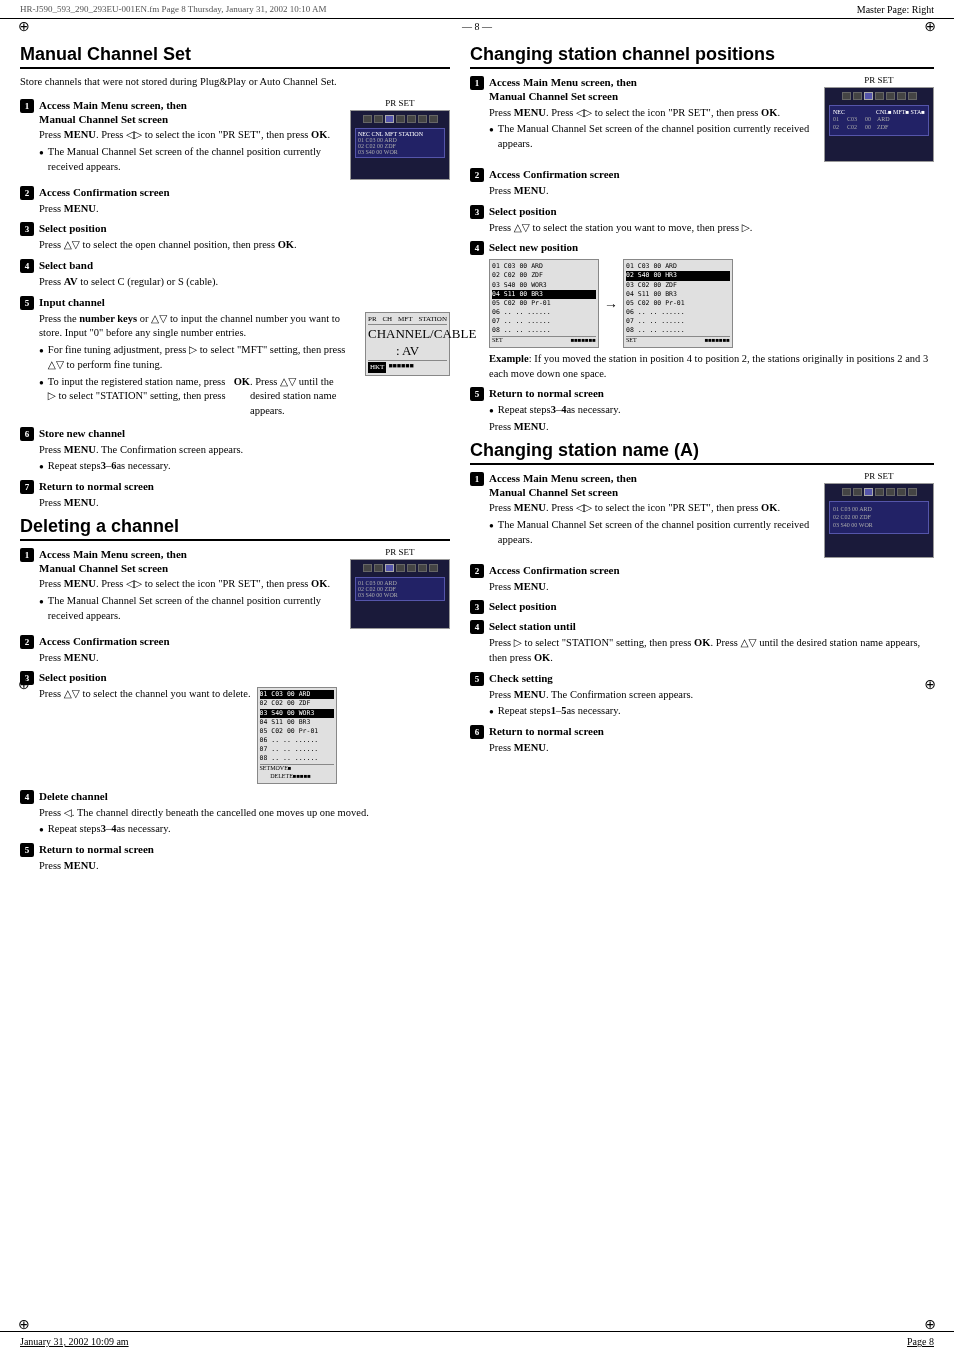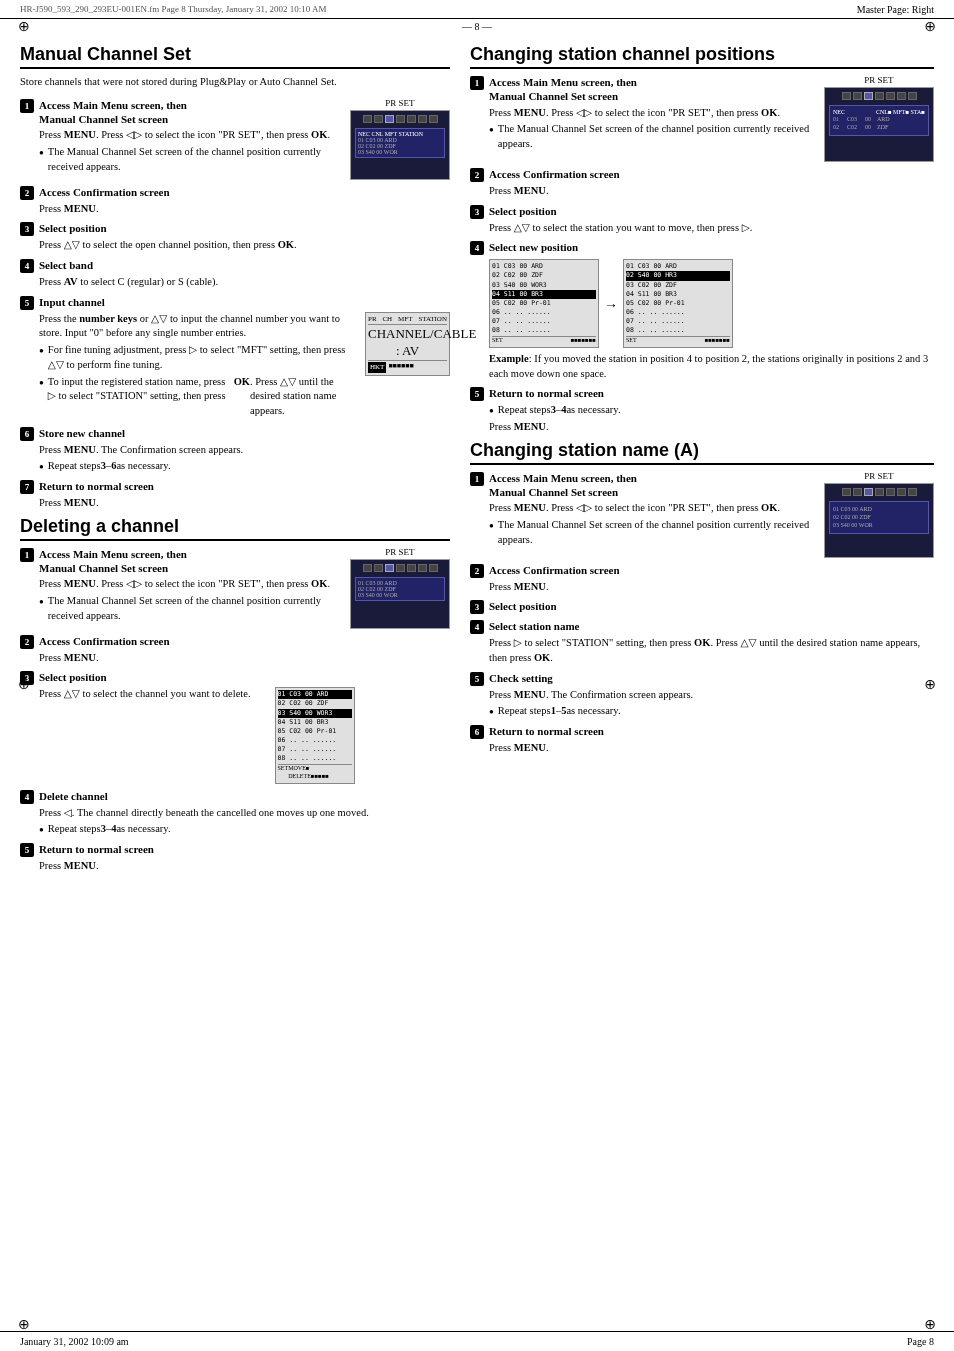--- a/index.html
+++ b/index.html
@@ -38,20 +38,21 @@
     .footer {
       border-top: 1px solid #000;
       position: absolute;
       bottom: 0;
       left: 0;
       right: 0;
       padding: 4px 20px;
       display: flex;
       justify-content: space-between;
       font-size: 10px;
+      text-decoration: underline;
     }
     
     .content {
       display: flex;
       padding: 10px 20px 10px 20px;
       gap: 20px;
     }
     .left-col {
       width: 430px;
       flex-shrink: 0;
@@ -419,21 +420,21 @@
             <p>Press <b>MENU</b>.</p>
           </div>
         </div>
 
         <div class="step">
           <div class="step-header">
             <span class="step-num">3</span>
             <span class="step-title">Select position</span>
           </div>
           <div class="step-body">
-            <div style="display:flex;gap:24px;align-items:flex-start;">
+            <div style="display:flex;gap:6px;align-items:flex-start;">
               <p>Press △▽ to select the channel you want to delete.</p>
               <div class="channel-table-img" style="width:80px;flex-shrink:0;">
                 <div style="font-size:6.5px;line-height:1.4;font-family:monospace;">
                   <div style="background:#000;color:#fff;">01  C03  00  ARD</div>
                   <div>02  C02  00  ZDF</div>
                   <div style="background:#000;color:#fff;">03  S40  00  WOR3</div>
                   <div>04  S11  00  BR3</div>
                   <div>05  C02  00  Pr-01</div>
                   <div>06  ..   ..  ......</div>
                   <div>07  ..   ..  ......</div>
@@ -659,21 +660,21 @@
         <div class="step">
           <div class="step-header">
             <span class="step-num">3</span>
             <span class="step-title">Select position</span>
           </div>
         </div>
 
         <div class="step">
           <div class="step-header">
             <span class="step-num">4</span>
-            <span class="step-title">Select station name</span>
+            <span class="step-title">Select station until</span>
           </div>
           <div class="step-body">
             <p>Press ▷ to select "STATION" setting, then press <b>OK</b>. Press △▽ until the desired station name appears, then press <b>OK</b>.</p>
           </div>
         </div>
 
         <div class="step">
           <div class="step-header">
             <span class="step-num">5</span>
             <span class="step-title">Check setting</span>

